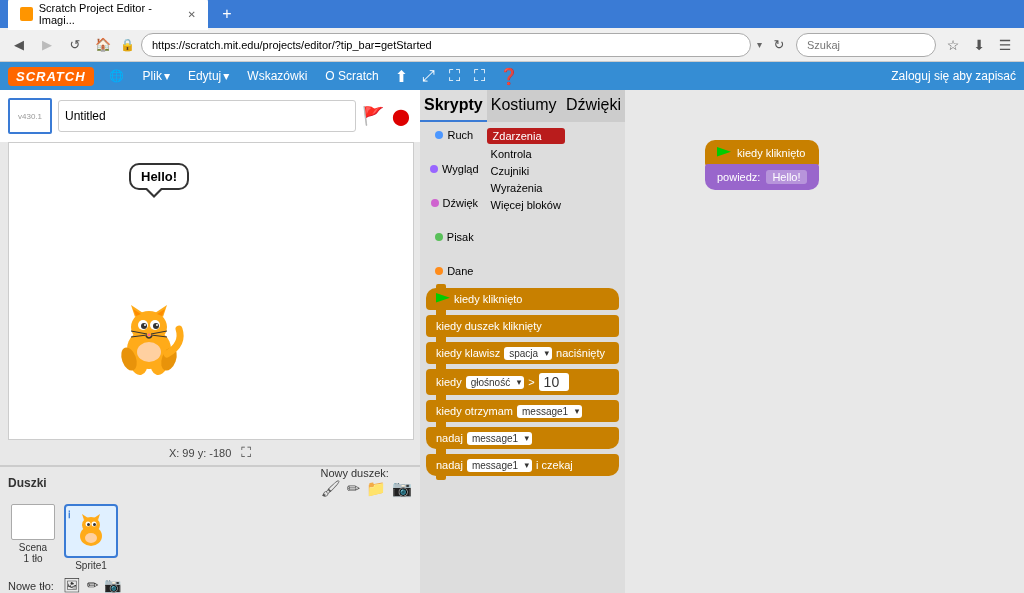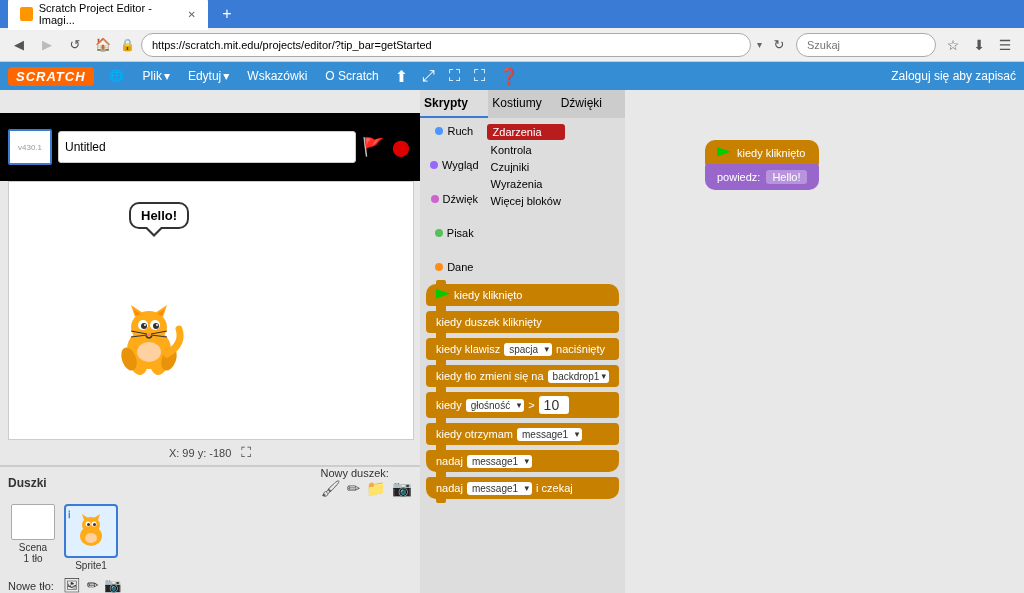--- a/index.html
+++ b/index.html
@@ -137,24 +137,23 @@
     .left-panel {
       width: 420px;
       display: flex;
       flex-direction: column;
       background: #e8e8e8;
     }
 
     .stage-header {
       display: flex;
       align-items: center;
-      padding: 16px 8px;
-      background: #000000;
+      padding: 8px 8px;
+      background: #ffffff;
       gap: 6px;
-      margin-top: 23px;
     }
     .stage-thumb {
       width: 44px; height: 36px;
       border: 2px solid #3a7bd5;
       background: white;
       border-radius: 2px;
       display: flex; align-items: center; justify-content: center;
       font-size: 9px; color: #666;
     }
     .project-name-input {
@@ -314,22 +313,22 @@
       display: flex;
       flex-direction: column;
     }
     .blocks-tabs {
       display: flex;
       background: #ccc;
     }
     .blocks-tab {
       flex: 1;
       padding: 6px 4px;
-      text-align: left;
-      font-size: 12px;
+      text-align: right;
+      font-size: 16px;
       cursor: pointer;
       border-bottom: 2px solid transparent;
     }
     .blocks-tab.active {
       background: #ddd;
       border-bottom: 2px solid #3a7bd5;
       font-weight: bold;
     }
 
     .blocks-categories {
@@ -691,25 +690,20 @@
         <span class="block-notch"></span>
       </div>
 
       <div class="block block-event">
         <span>kiedy klawisz</span>
         <span class="block-dropdown">spacja</span>
         <span>naciśnięty</span>
         <span class="block-notch"></span>
       </div>
 
-      <div class="block block-event">
-        <span>kiedy tło zmieni się na</span>
-        <span class="block-dropdown">backdrop1</span>
-        <span class="block-notch"></span>
-      </div>
 
       <div class="block block-event">
         <span>kiedy</span>
         <span class="block-dropdown">głośność</span>
         <span>&gt;</span>
         <span class="block-input">10</span>
         <span class="block-notch"></span>
       </div>
 
       <div class="block block-event">

